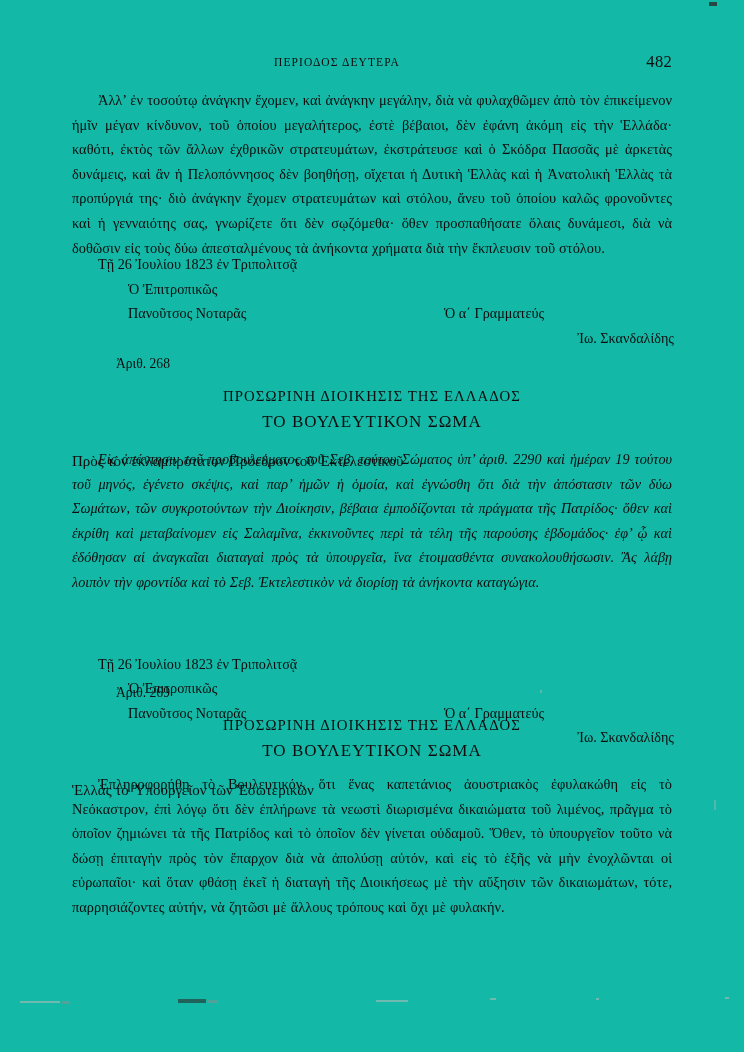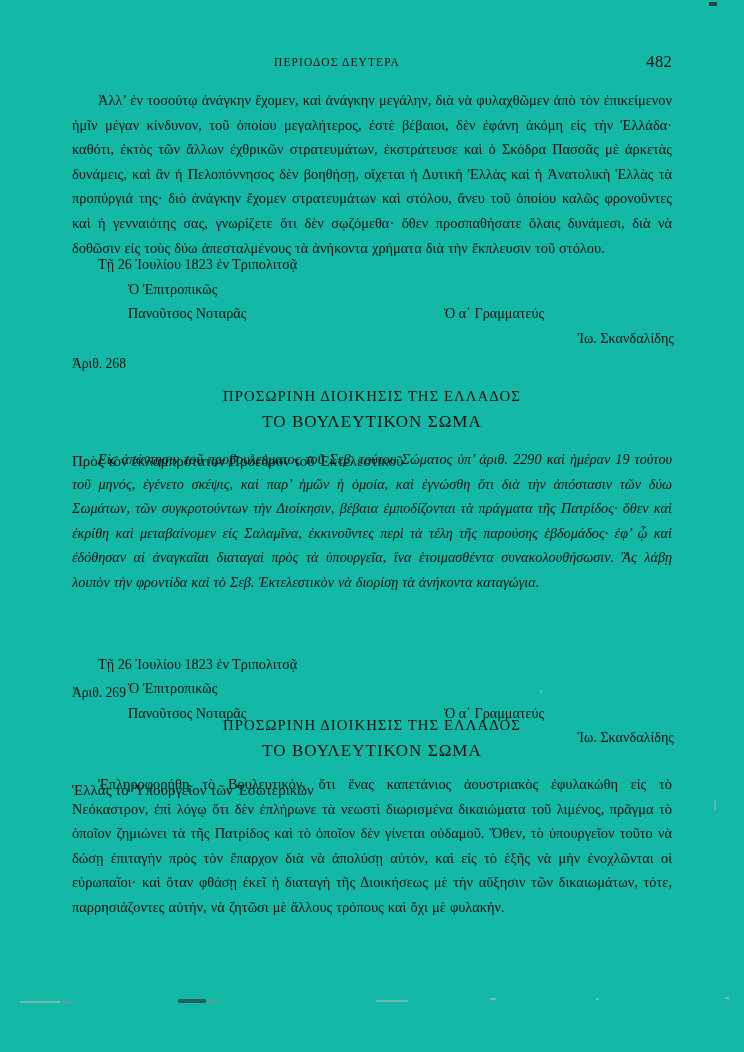--- a/index.html
+++ b/index.html
@@ -92,20 +92,21 @@
     left: 372px;
     width: 230px;
   }
   .sig-right .r1 { margin-left: 0; }
   .sig-right .r2 { margin-left: 0; text-align: right; }
 
   
   .docnum {
     font-size: 13.6px;
     line-height: 18px;
+    margin-left: 44px;
   }
   .doctitle1 {
     text-align: center;
     font-size: 14.8px;
     letter-spacing: 1.05px;
     line-height: 26px;
     white-space: nowrap;
   }
   .doctitle2 {
     text-align: center;

